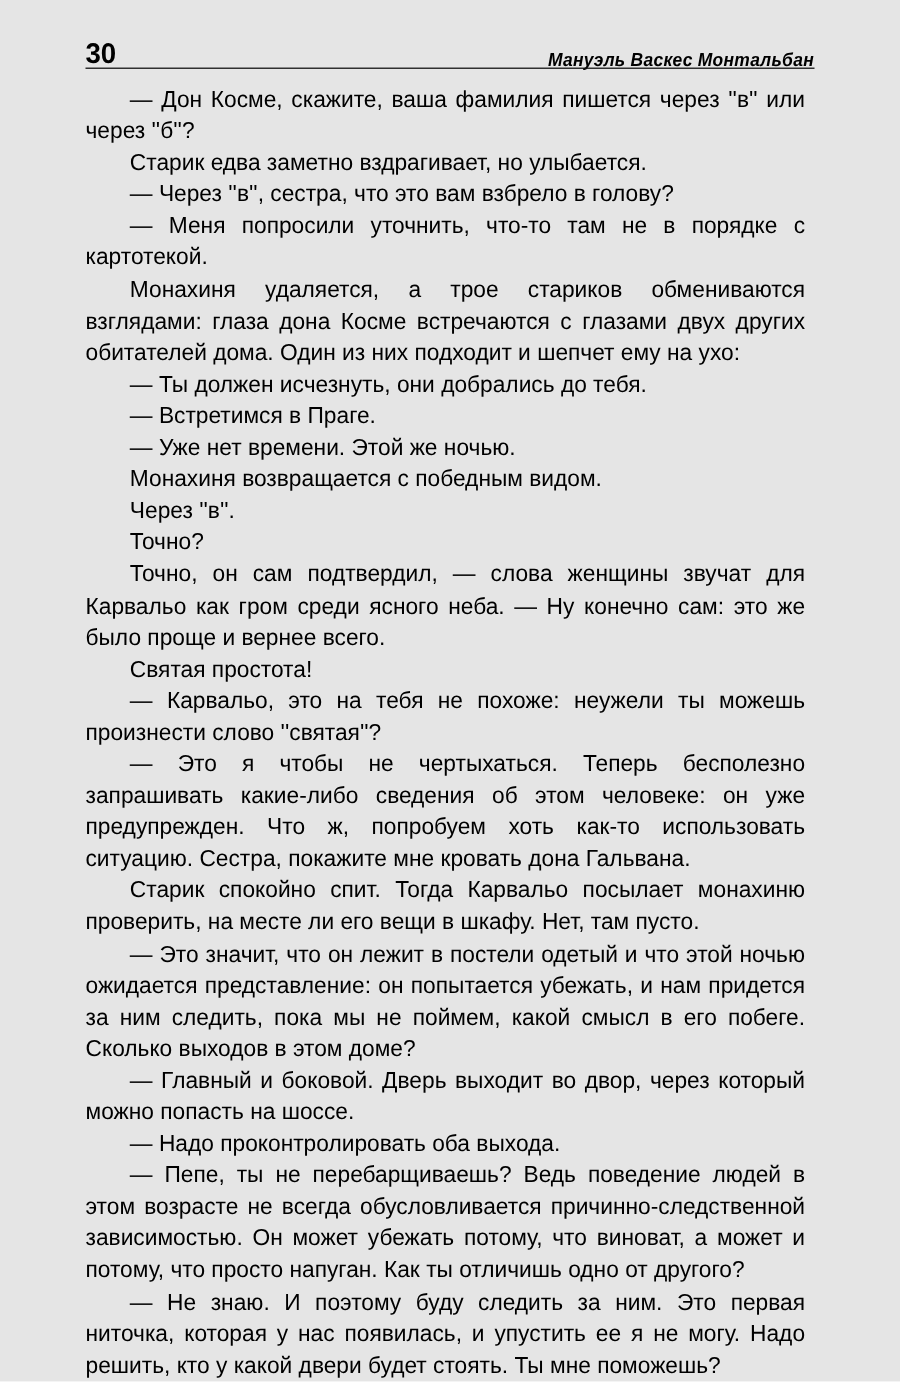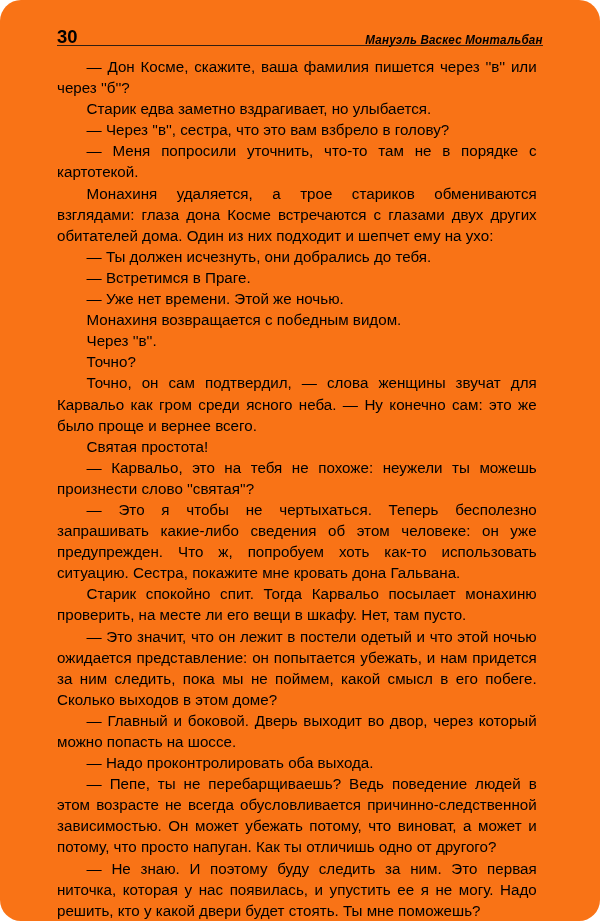--- a/index.html
+++ b/index.html
@@ -88,21 +88,21 @@
   .textblock p { text-align-last: left; }
 
   
   .gap-before { margin-top: 21.1px; }
 
   
 </style>
 </head>
 <body>
 
-<div class="page" style="background: #f97316; color: rgb(0, 0, 0); border-radius: 21px;">
+<div class="page" style="background: #e5e5e5; color: rgb(0, 0, 0);">
 
   <div class="header">
     <span class="folio">30</span>
     <span class="running-title">Мануэль Васкес Монтальбан</span>
   </div>
 
   <div class="rule"></div>
 
   <div class="textblock" id="textblock">
       <p>— Дон Косме, скажите, ваша фамилия пишется через ''в'' или через ''б''?</p>

